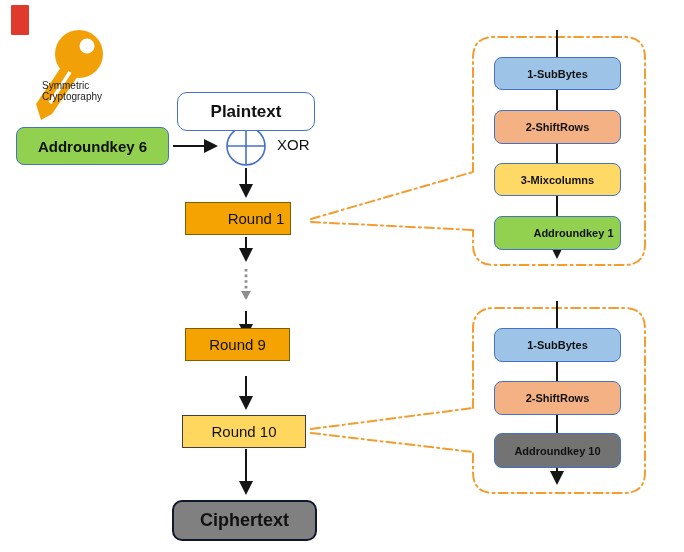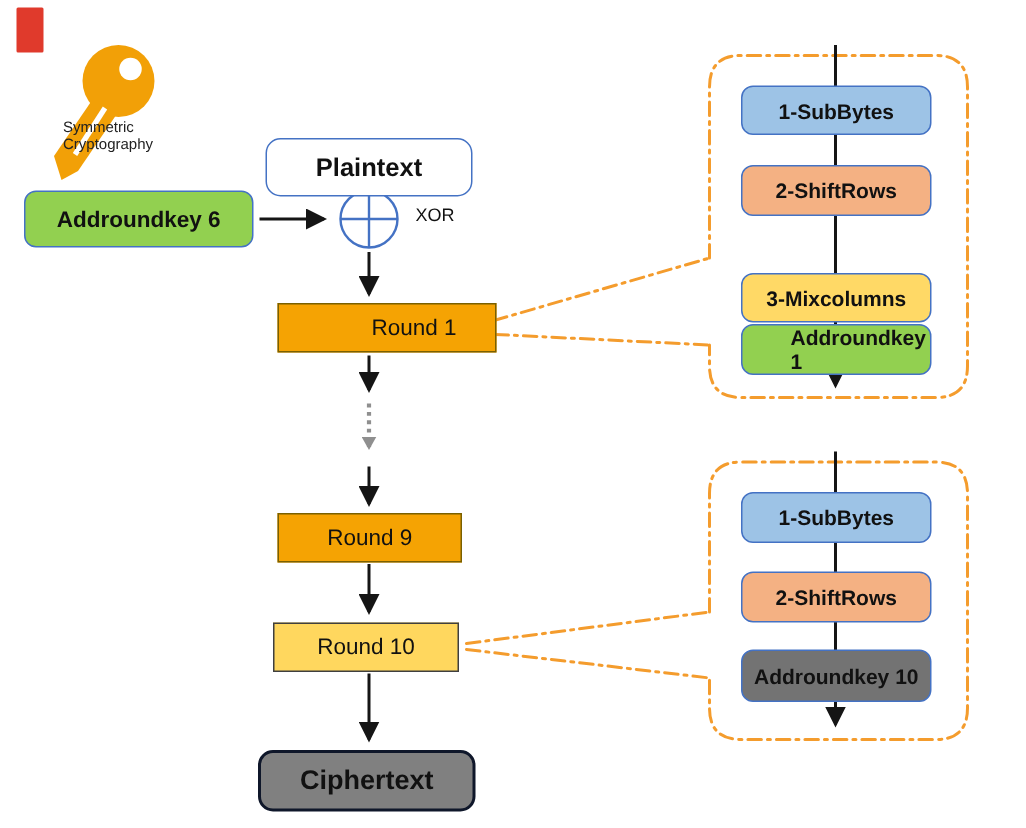--- a/index.html
+++ b/index.html
@@ -6,34 +6,34 @@
   .stage{position:relative;width:684px;height:552px;background:#ffffff;overflow:hidden;
          font-family:"Liberation Sans",sans-serif;color:#111;}
   .layer{position:absolute;left:0;top:0;width:684px;height:552px;}
   .node{position:absolute;display:flex;align-items:center;justify-content:center;
         box-sizing:border-box;text-align:center;z-index:3;}
   .plaintext{left:177px;top:55px;width:138px;height:39px;background:#ffffff;
              border:1.6px solid #4472C4;border-radius:10px;font-weight:bold;font-size:17px;margin-top:37px;}
   .addrk0{left:16px;top:127px;width:153px;height:38px;background:#92D050;
           border:1.6px solid #4472C4;border-radius:8px;font-weight:bold;font-size:15px;}
   .xorlabel{position:absolute;left:277px;top:136px;width:60px;height:20px;z-index:3;
-            font-size:12px;text-align:left;}
+            font-size:15px;text-align:left;}
   .round{background:#F5A303;border:1.4px solid #7A6000;font-size:15px;}
-  .r1{left:185px;top:202px;width:146px;height:33px;padding-left:36px;}
-  .r9{left:185px;top:342px;width:123px;height:33px;}
+  .r1{left:185px;top:202px;width:106px;height:33px;padding-left:36px;}
+  .r9{left:185px;top:328px;width:105px;height:33px;}
   .round10{left:182px;top:415px;width:124px;height:33px;background:#FFD75E;
            border:1.4px solid #3F3F3F;font-size:15px;}
   .cipher{left:172px;top:500px;width:145px;height:41px;background:#808080;
           border:2px solid #0f172a;border-radius:10px;font-weight:bold;font-size:18px;}
   .step{position:absolute;left:494px;width:127px;height:34px;display:flex;align-items:center;
         justify-content:center;box-sizing:border-box;border:1.6px solid #4472C4;
-        border-radius:8px;font-weight:bold;font-size:14px;z-index:3;}
+        border-radius:8px;font-weight:bold;font-size:11px;z-index:3;}
   .p1s1{top:57px;height:33px;background:#9DC3E6;}
   .p1s2{top:110px;background:#F4B183;}
-  .p1s3{top:163px;height:33px;background:#FFD966;margin-top:19px;}
+  .p1s3{top:163px;height:33px;background:#FFD966;}
   .p1s4{top:216px;background:#92D050;padding-left:32px;}
   .p2s1{top:328px;background:#9DC3E6;}
   .p2s2{top:381px;background:#F4B183;}
   .p2s3{top:433px;height:35px;background:#737373;}
   .brand{position:absolute;left:42px;top:80px;width:92px;z-index:3;text-align:left;
          font-size:10px;line-height:11px;color:#222;}
   .redrect{position:absolute;left:11px;top:5px;width:18px;height:30px;background:#E03A2C;
            border-radius:1px;z-index:3;}
 </style>
 </head>

